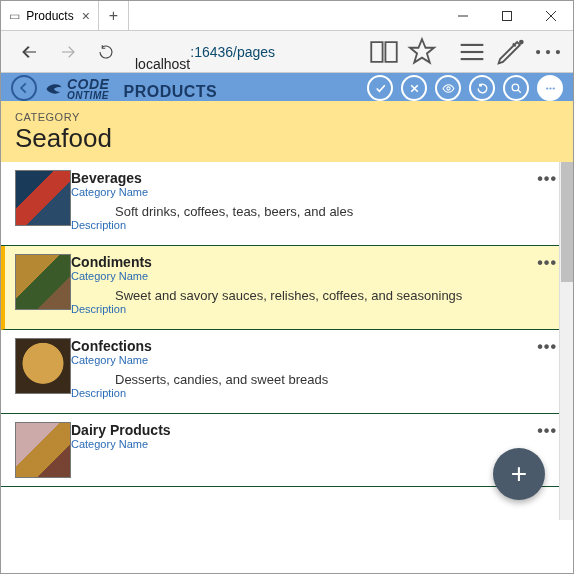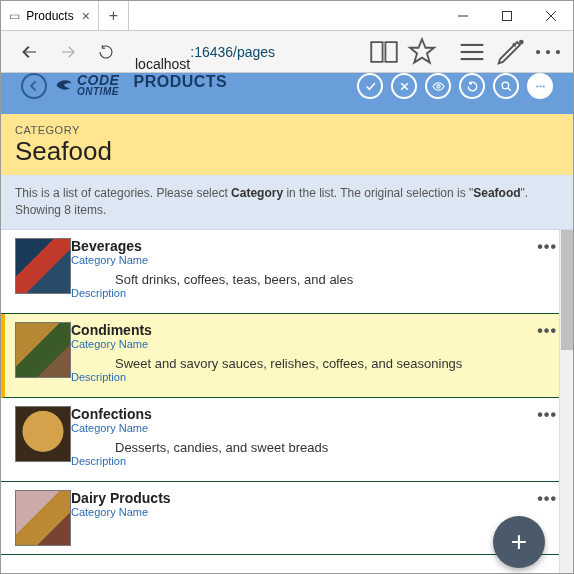--- a/index.html
+++ b/index.html
@@ -15,21 +15,21 @@
   .winbtn { width: 44px; display: flex; align-items: center; justify-content: center; color: #333; cursor: pointer; }
   .winbtn svg { width: 12px; height: 12px; }
   .navbar { height: 42px; background: #f5f5f5; display: flex; align-items: center; padding: 0 8px; gap: 4px; border-bottom: 1px solid #ccc; }
   .nav-icon { width: 34px; height: 34px; display: flex; align-items: center; justify-content: center; color: #444; cursor: pointer; }
   .nav-icon.disabled { color: #aaa; }
   .nav-icon svg { width: 18px; height: 18px; }
   .url-bar { flex: 1; display: flex; align-items: center; padding-left: 8px; font-size: 14px; color: #333; }
   .url-host { color: #222; margin-top: 24px; }
   .url-rest { color: #0c4a6e; }
   .reading-icon, .star-icon, .menu-icon, .note-icon, .more-icon { width: 34px; height: 34px; display:flex; align-items:center; justify-content:center; color:#555; cursor:pointer; }
-  .app-header { height: 41px; background: #6a9eda; display: flex; align-items: flex-start; padding: 0 20px; gap: 8px; }
+  .app-header { height: 28px; background: #6a9eda; display: flex; align-items: flex-end; padding: 0 10px; gap: 8px; }
   .back-circ { width: 26px; height: 26px; border: 2px solid #2c5a9a; border-radius: 50%; display:flex; align-items:center; justify-content:center; color:#2c5a9a; cursor:pointer; }
   .back-circ svg { width:14px; height:14px; }
   .brand { display:flex; align-items:center; gap:4px; }
   .brand-text { font-style: italic; font-weight: bold; color: #1a3a66; font-size: 12px; line-height: 1; }
   .brand-text .line1 { font-size: 14px; letter-spacing: 0.5px; }
   .brand-text .line2 { font-size: 10px; letter-spacing: 0.5px; }
   .page-title { color: #1a3a66; font-weight: 600; font-size: 16px; letter-spacing: 0.5px; margin-left: 6px; }
   .header-actions { margin-left: auto; display:flex; gap:8px; }
   .circ-btn { width: 26px; height: 26px; border: 2px solid #fff; border-radius: 50%; display: flex; align-items: center; justify-content: center; color: #fff; cursor: pointer; background: transparent; }
   .circ-btn.filled { background:#fff; color:#6a9eda; border-color:#fff;}
@@ -203,23 +203,20 @@
           </svg>
         </div>
     </div>
   </div>
 
   <div class="category-banner">
     <div class="cat-label">CATEGORY</div>
     <div class="cat-value">Seafood</div>
   </div>
 
-  <div class="infobox">
-    <span>This is a list of categories. Please select </span><b>Category</b><span> in the list. The original selection is "</span><b>Seafood</b><span>". Showing 8 items.</span>
-  </div>
 
   <div class="list-container">
     <div class="list" id="list">
         <div class="item">
           <div class="thumb bev"></div>
           <div class="item-body">
             <div class="item-title">Beverages</div>
             <div class="item-sublabel">Category Name</div>
             <div class="item-desc">Soft drinks, coffees, teas, beers, and ales</div>
             <div class="item-sublabel">Description</div>

